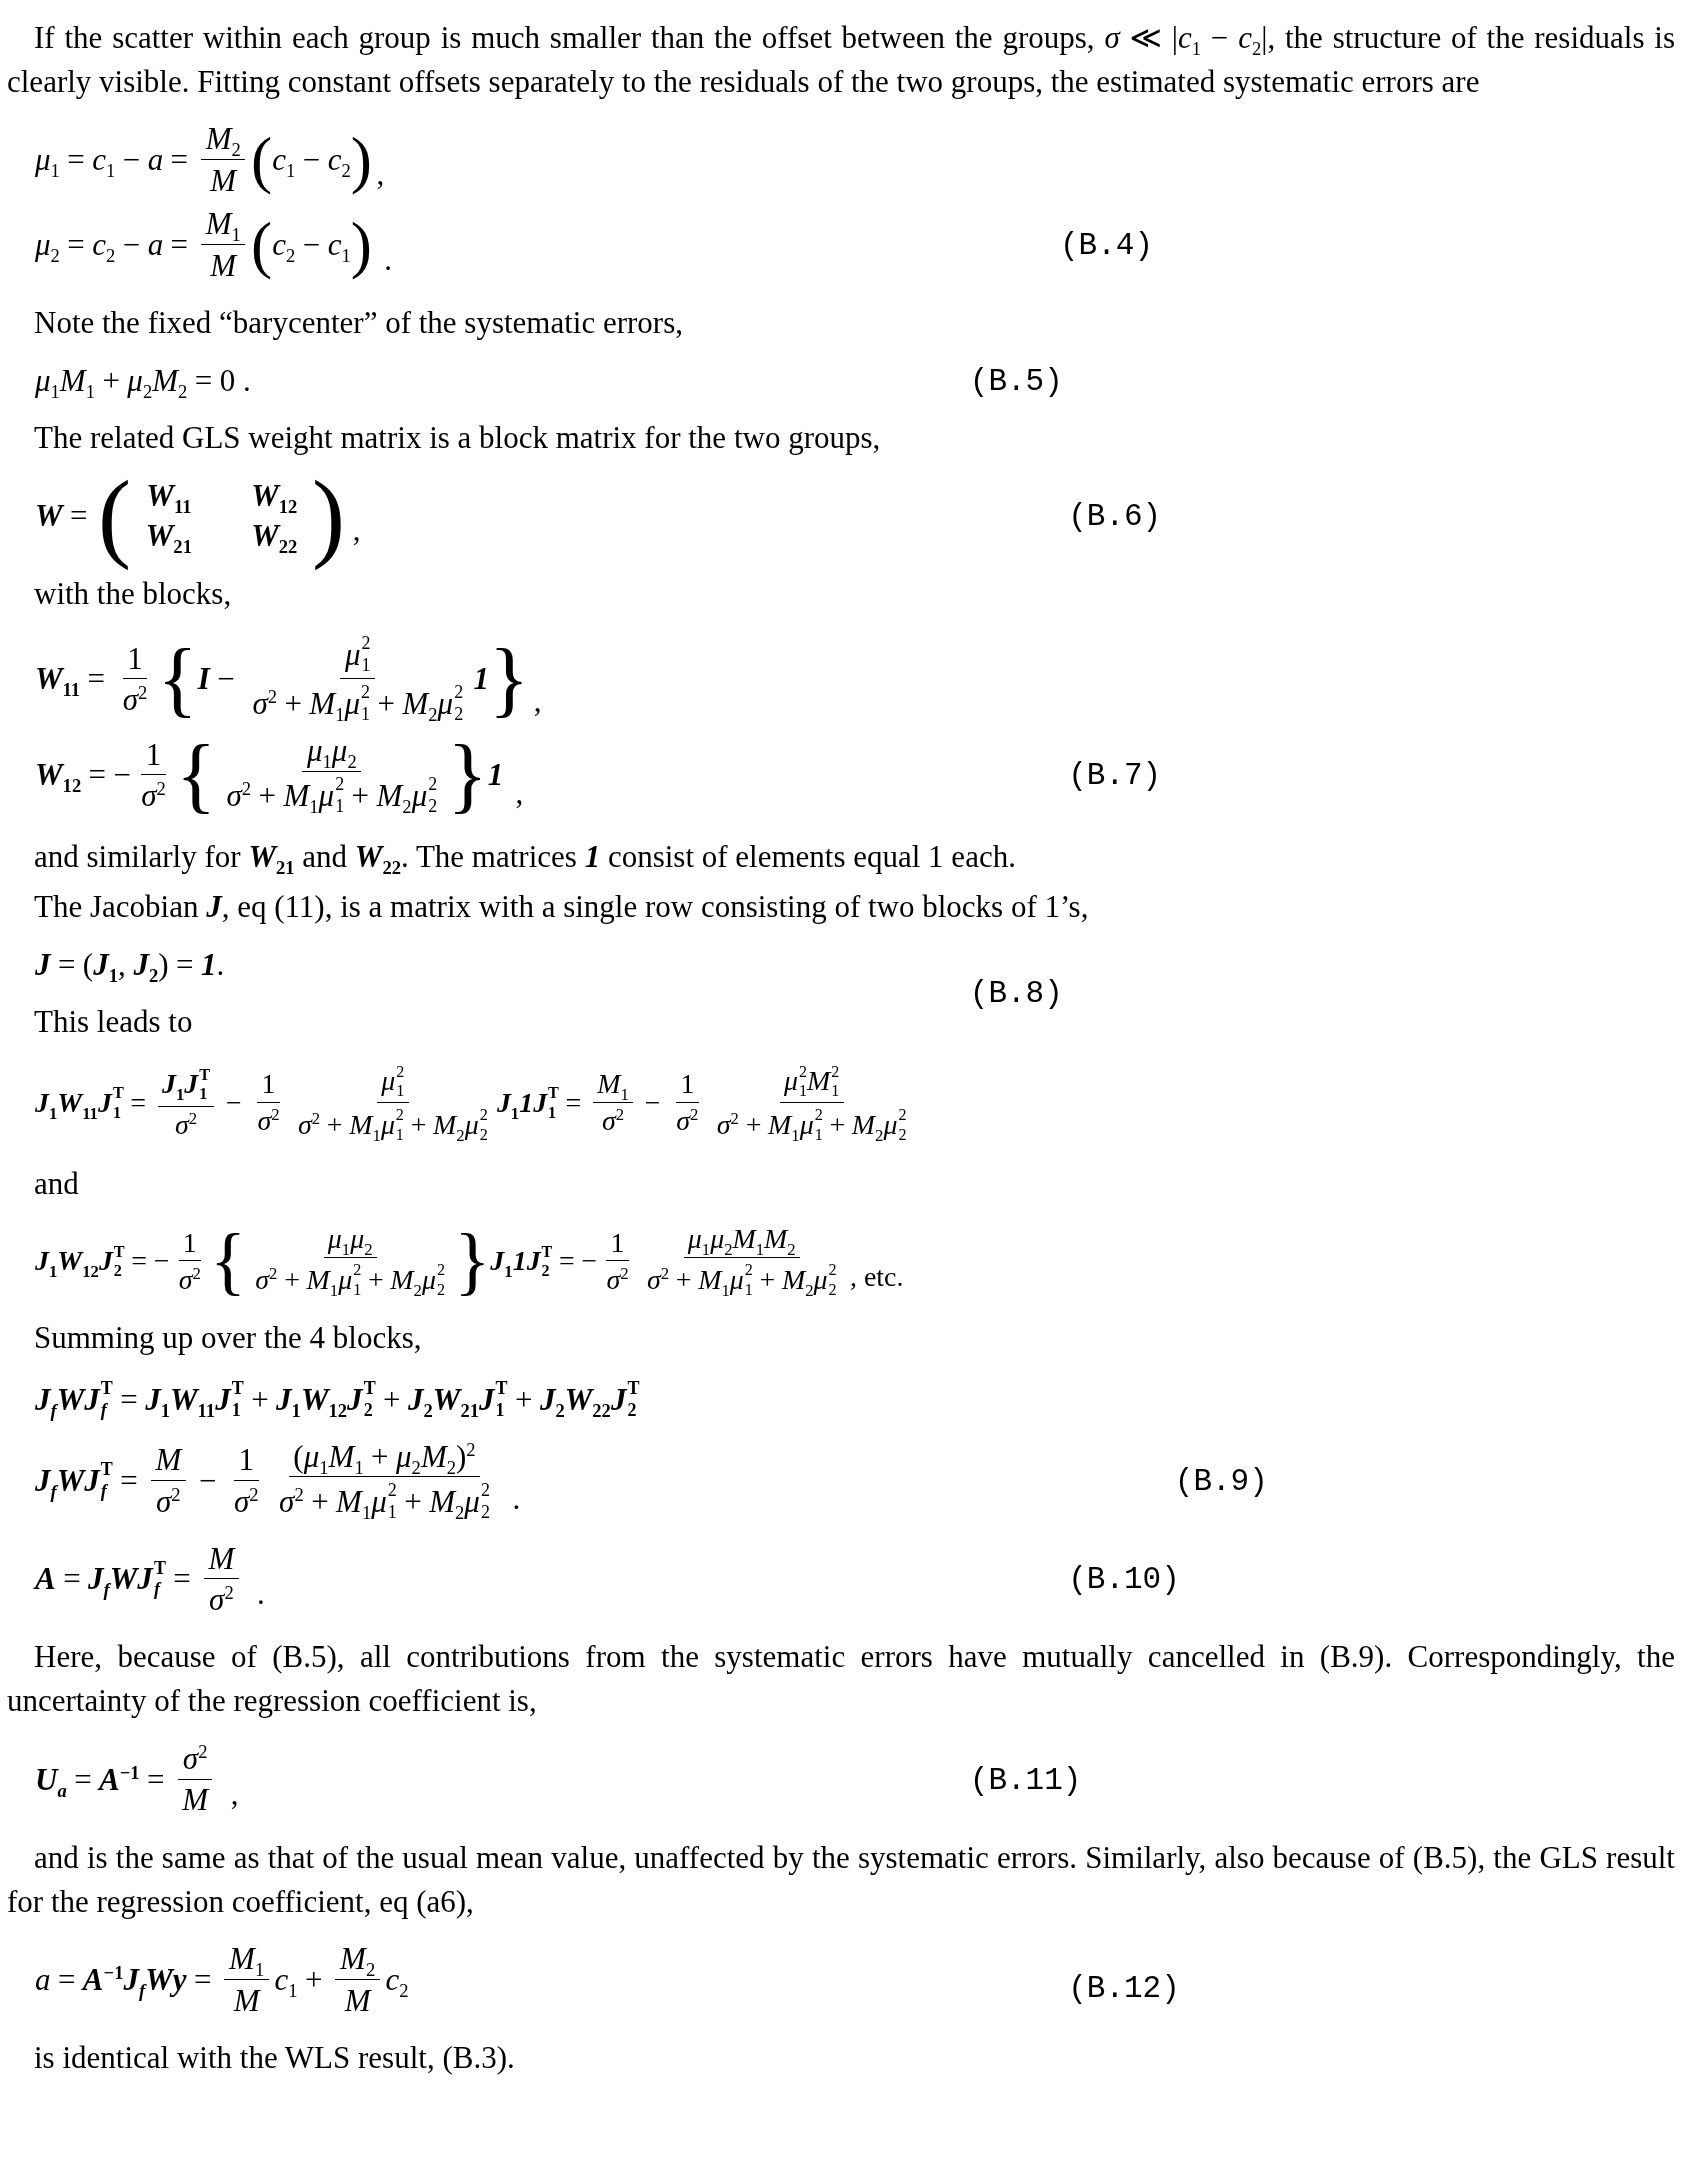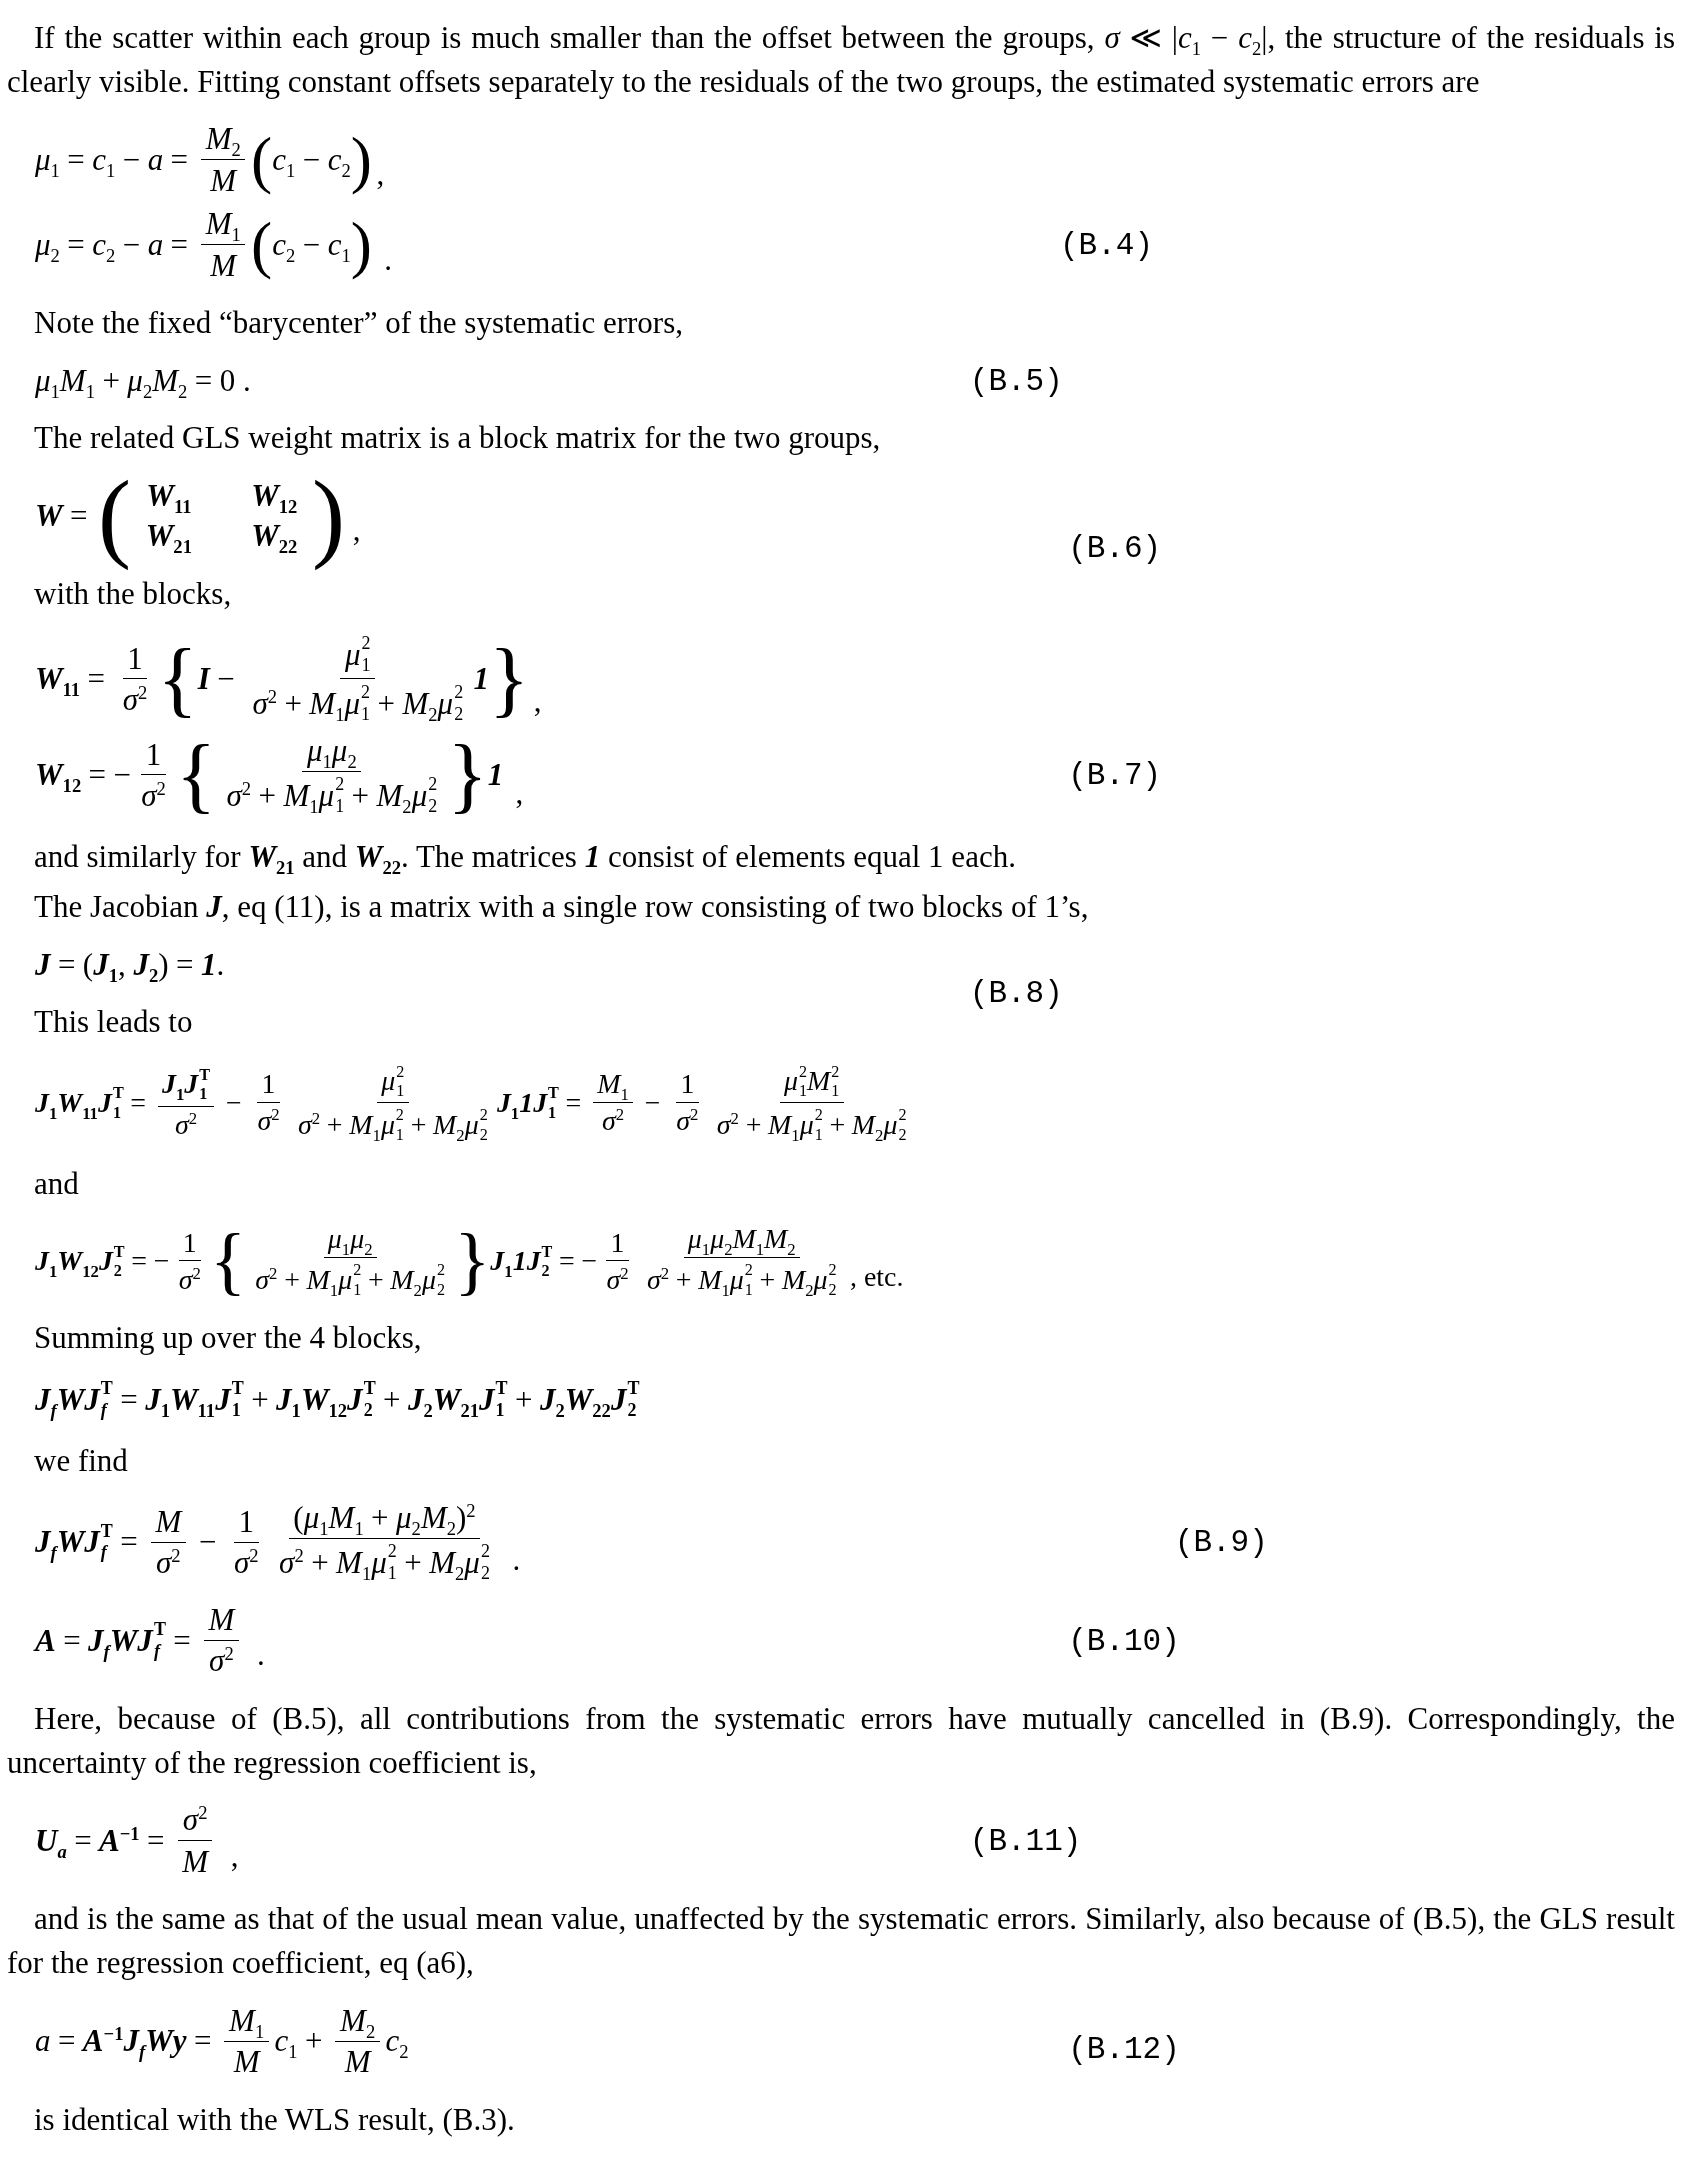--- a/index.html
+++ b/index.html
@@ -158,21 +158,21 @@
                   <span class="bi">W<sub class="ss rm">21</sub></span>
                 </span>
                 <span class="mcell">
                   <span class="bi">W<sub class="ss rm">22</sub></span>
                 </span>
               </span>
             </span>
             <span class="mbig">)</span>
           </span>
           <span class="low rm">,</span>
-          <span class="eqnum" style="left: 63%; margin-top: 32px;">(B.6)</span>
+          <span class="eqnum" style="left: 63%;">(B.6)</span>
         </div>
       </div>
       <p class="para"><span class="rm">with the blocks,</span></p>
       <div class="eqblock">
         <div class="eqline">
           <span class="bi">W<sub class="ss rm">11</sub></span>
           <span class="op">=</span>
           <span class="frac">
             <span class="fnum">
               <span class="rm">1</span>
@@ -569,21 +569,20 @@
           <span class="bi">W<sub class="ss rm">22</sub></span>
           <span class="tk bi">
             <span class="bi base">J</span>
             <span class="stack">
               <span class="ss rm">T</span>
               <span class="ss rm">2</span>
             </span>
           </span>
         </div>
       </div>
-      <p class="para"><span class="rm">we find</span></p>
       <div class="eqblock">
         <div class="eqline">
           <span class="bi">J<sub class="ss it">f</sub></span>
           <span class="bi">W</span>
           <span class="tk bi">
             <span class="bi base">J</span>
             <span class="stack">
               <span class="ss rm">T</span>
               <span class="ss it">f</span>
             </span>

